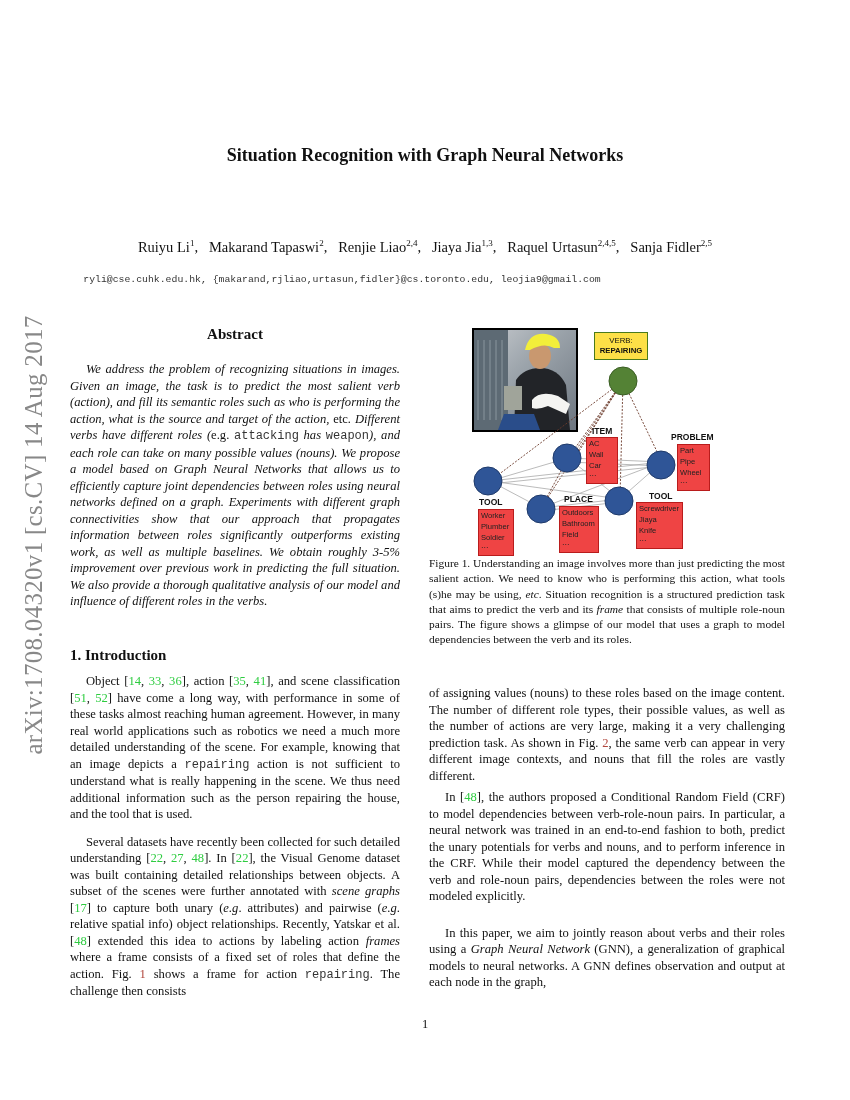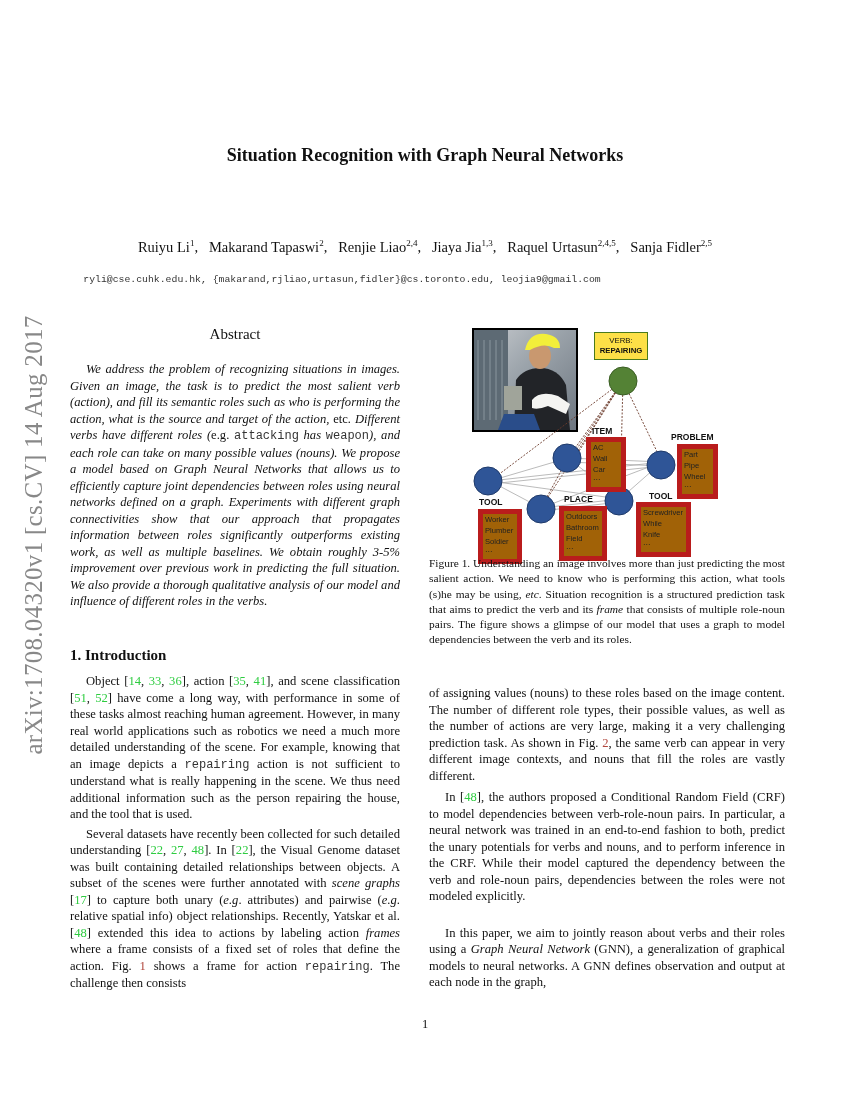--- a/index.html
+++ b/index.html
@@ -9,38 +9,38 @@
   .authors { left: 0; width: 850px; top: 200px; text-align: center; font-size: 14.5px; margin-top: 38px; }
   .authors sup { font-size: 9px; }
   .affil { left: 0; width: 850px; top: 231px; text-align: center; font-size: 14.5px; line-height: 20px; }
   .affil sup { font-size: 9px; }
   .emails { left: 0; width: 684px; top: 274px; text-align: center; font-family: "Liberation Mono", monospace; font-size: 9.8px; color: #333; }
   .arxiv { left: 16px; top: 300px; width: 36px; height: 470px; }
   .arxiv span { position: absolute; left: 50%; top: 50%; transform: translate(-50%,-50%) rotate(-90deg); white-space: nowrap; font-size: 25px; color: #888; letter-spacing: 0.3px; }
   .col { font-size: 12.6px; line-height: 16.5px; text-align: justify; }
   .left { left: 70px; width: 330px; }
   .right { left: 429px; width: 356px; }
-  .h-abstract { left: 70px; width: 330px; top: 326px; text-align: center; font-weight: normal; font-size: 15px; }
+  .h-abstract { left: 70px; width: 330px; top: 326px; text-align: center; font-weight: bold; font-size: 15px; }
   .abstract { top: 361px; font-style: italic; }
   .abstract .mono { font-family: "Liberation Mono", monospace; font-style: normal; font-size: 12px; color: #333; }
   .h-intro { left: 70px; top: 647px; font-weight: bold; font-size: 15px; }
   .intro { top: 673px; }
   p { margin: 0; text-indent: 16px; }
-  p + p { margin-top: 3px; }
+  p + p { margin-top: 11px; }
   .cite { color: #2ecc40; }
   .ref { color: #b0463c; }
   .mono { font-family: "Liberation Mono", monospace; font-size: 12px; color: #333; }
   .caption { top: 556px; font-size: 11.4px; line-height: 15.3px; }
   .caption p { text-indent: 0; }
   .rbody { top: 685px; }
   .rbody p.noindent { text-indent: 0; }
   .pagenum { left: 0; width: 850px; top: 1017px; text-align: center; font-size: 12.5px; }
   .figure { left: 468px; top: 326px; width: 262px; height: 228px; }
   .fig-label { font-family: "Liberation Sans", sans-serif; font-weight: bold; font-size: 8.5px; color: #111; position: absolute; }
-  .noun-box { position: absolute; background: #a16207; border: 5px solid #b91c1c; font-family: "Liberation Sans", sans-serif; font-size: 7.6px; line-height: 10.8px; padding: 1px 2px; color: #222; }
+  .noun-box { position: absolute; background: #ef4444; border: 1px solid #b91c1c; font-family: "Liberation Sans", sans-serif; font-size: 7.6px; line-height: 10.8px; padding: 1px 2px; color: #222; }
   .verb-box { position: absolute; left: 126px; top: 6px; width: 54px; height: 28px; background: #fde047; border: 1px solid #4a7a1c; font-family: "Liberation Sans", sans-serif; font-size: 7.8px; line-height: 10px; text-align: center; padding-top: 3px; box-sizing: border-box; }
   .photo { position: absolute; left: 4px; top: 2px; width: 106px; height: 104px; border: 2px solid #000; box-sizing: border-box; overflow: hidden; background: linear-gradient(135deg, #c9ccd0 0%, #9ea6ad 40%, #6d7680 100%); }
 </style>
 </head>
 <body>
 
 <div class="abs arxiv">
     <span>arXiv:1708.04320v1  [cs.CV]  14 Aug 2017</span>
   </div>
 
@@ -158,21 +158,21 @@
   <div class="noun-box" style="left:91px;top:180px;width:34px">
     <div>Outdoors</div>
       <div>Bathroom</div>
       <div>Field</div>
       <div>···</div>
   </div>
 
   <div class="fig-label" style="left:181px;top:165px">TOOL</div>
   <div class="noun-box" style="left:168px;top:176px;width:41px">
     <div>Screwdriver</div>
-      <div>While</div>
+      <div>Jiaya</div>
       <div>Knife</div>
       <div>···</div>
   </div>
 </div>
 
 <div class="abs col right caption">
   <p><span>Figure 1. Understanding an image involves more than just predicting the most salient action.  We need to know who is performing this action, what tools (s)he may be using, </span><i>etc</i><span>.  Situation recognition is a structured prediction task that aims to predict the verb and its </span><i>frame</i><span> that consists of multiple role-noun pairs. The figure shows a glimpse of our model that uses a graph to model dependencies between the verb and its roles.</span></p>
 </div>
 
 <div class="abs col right rbody">

